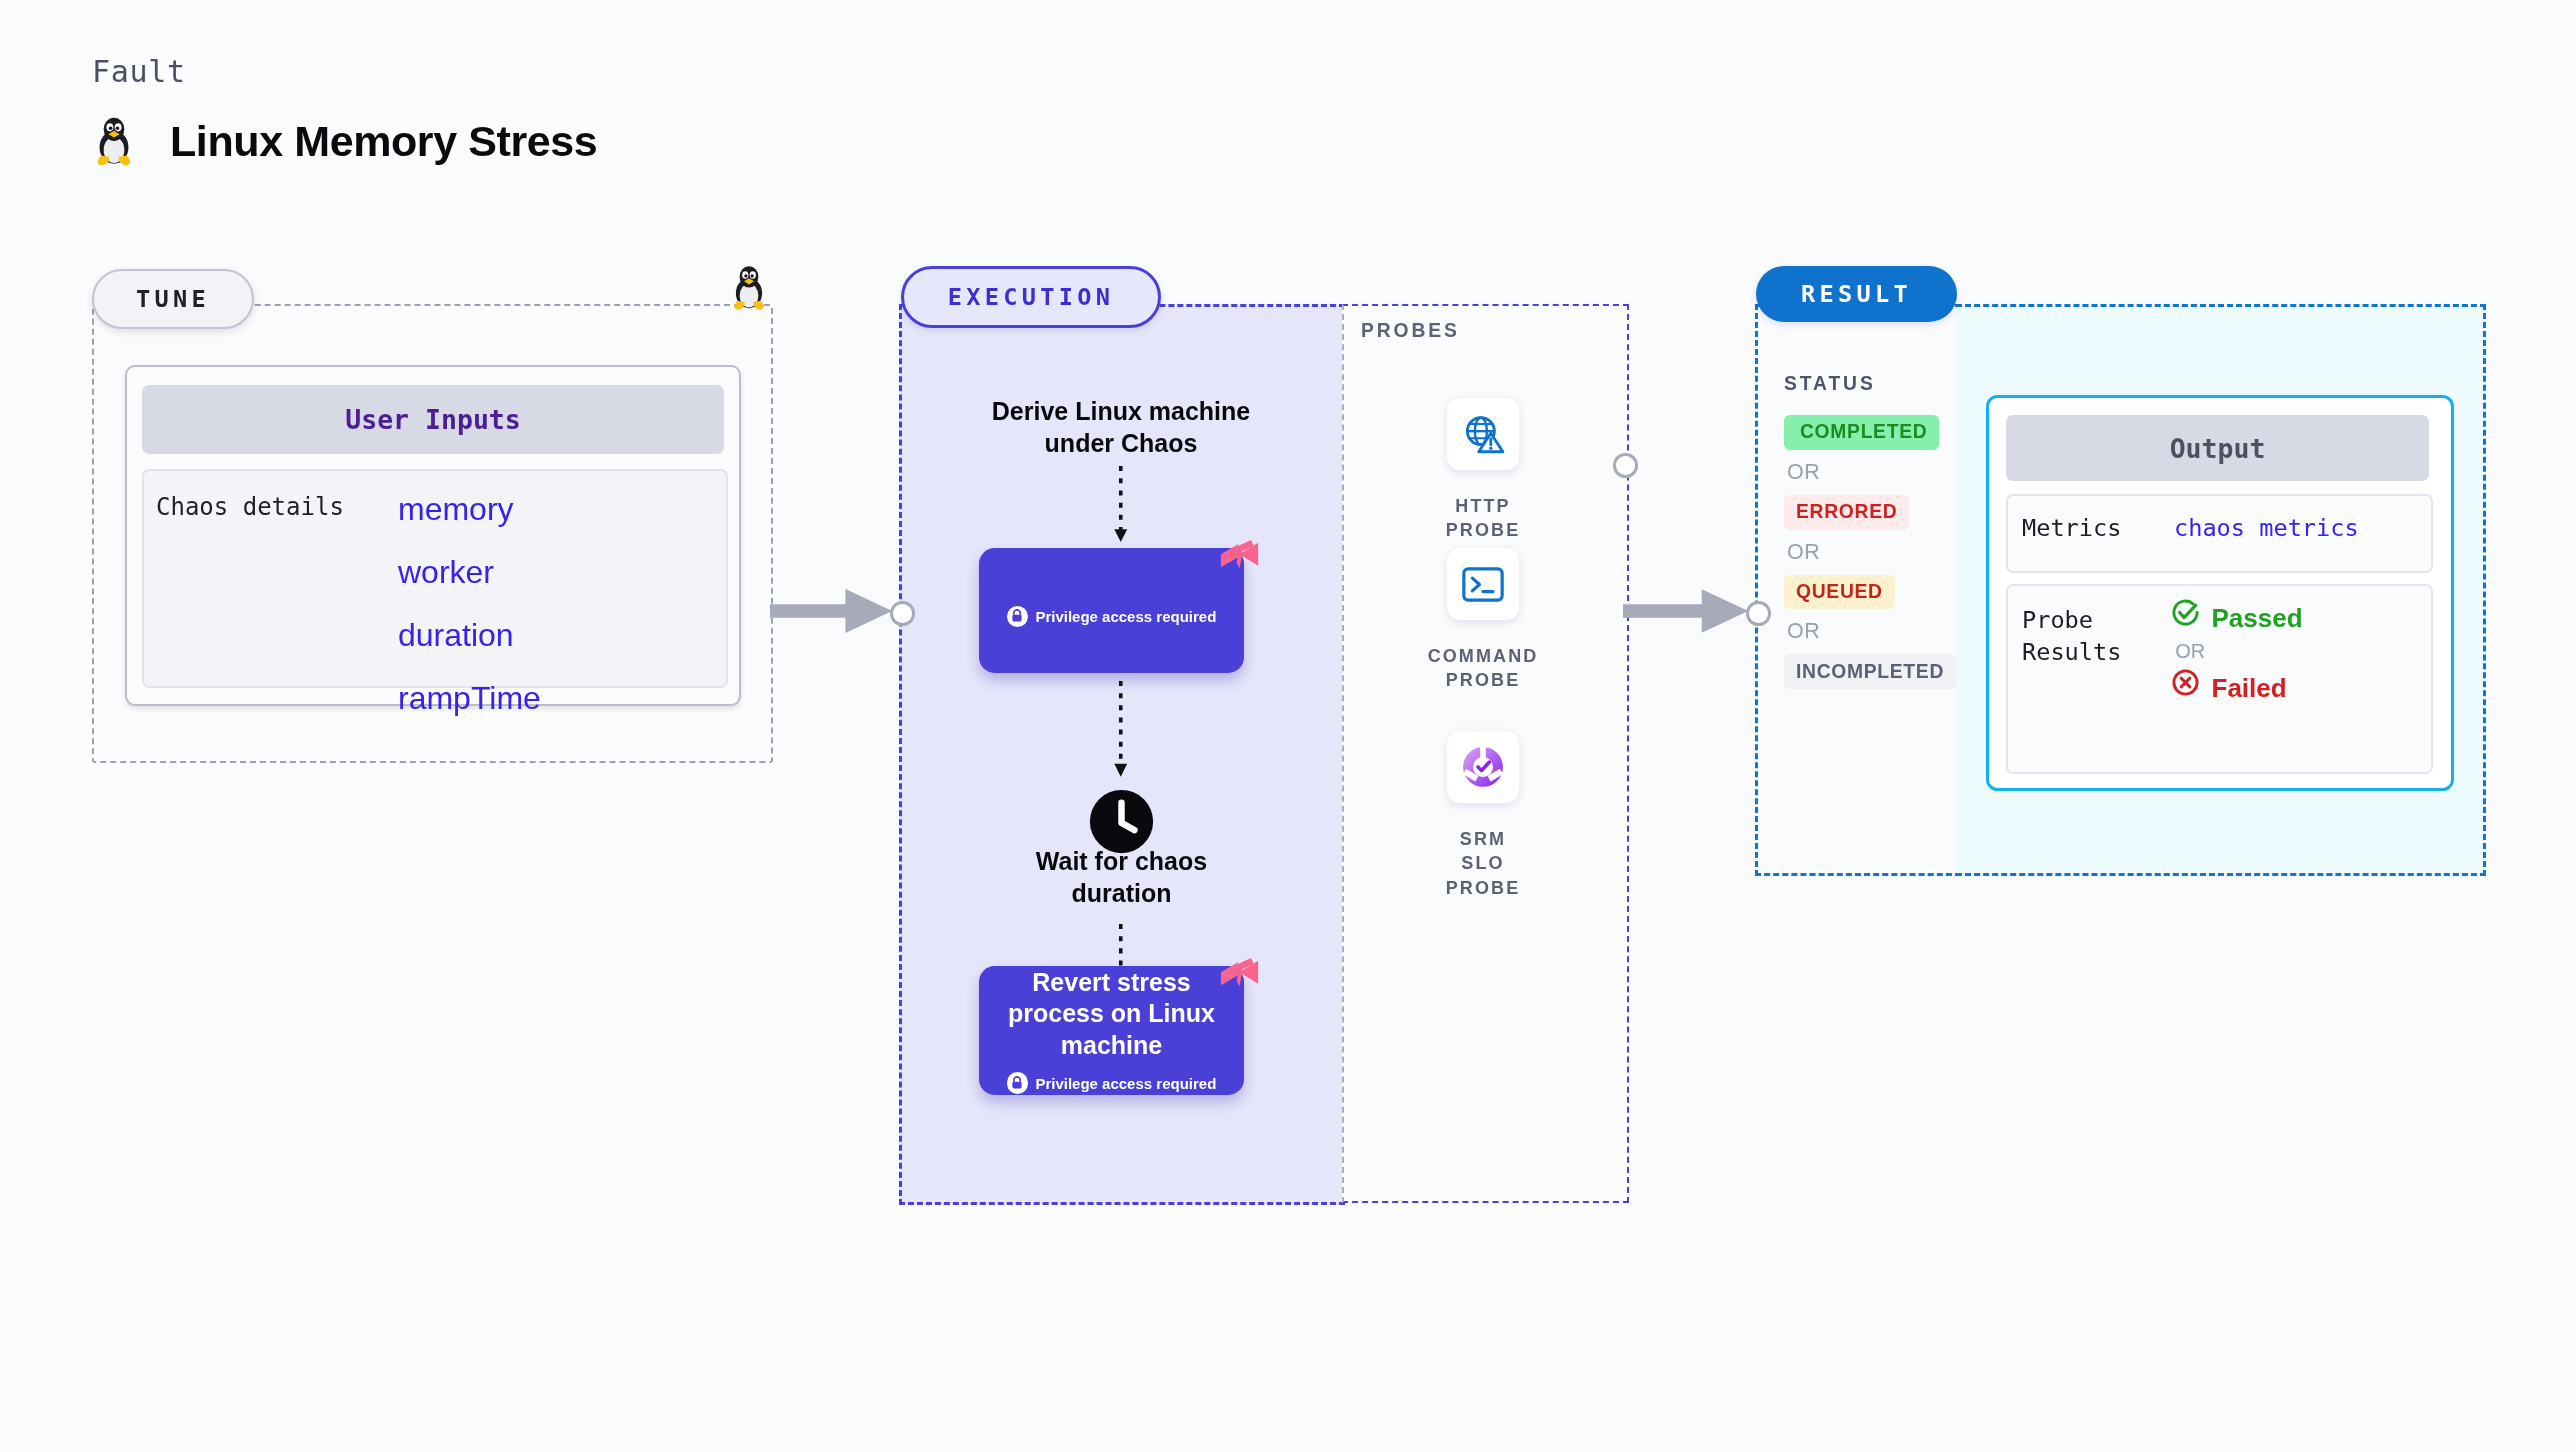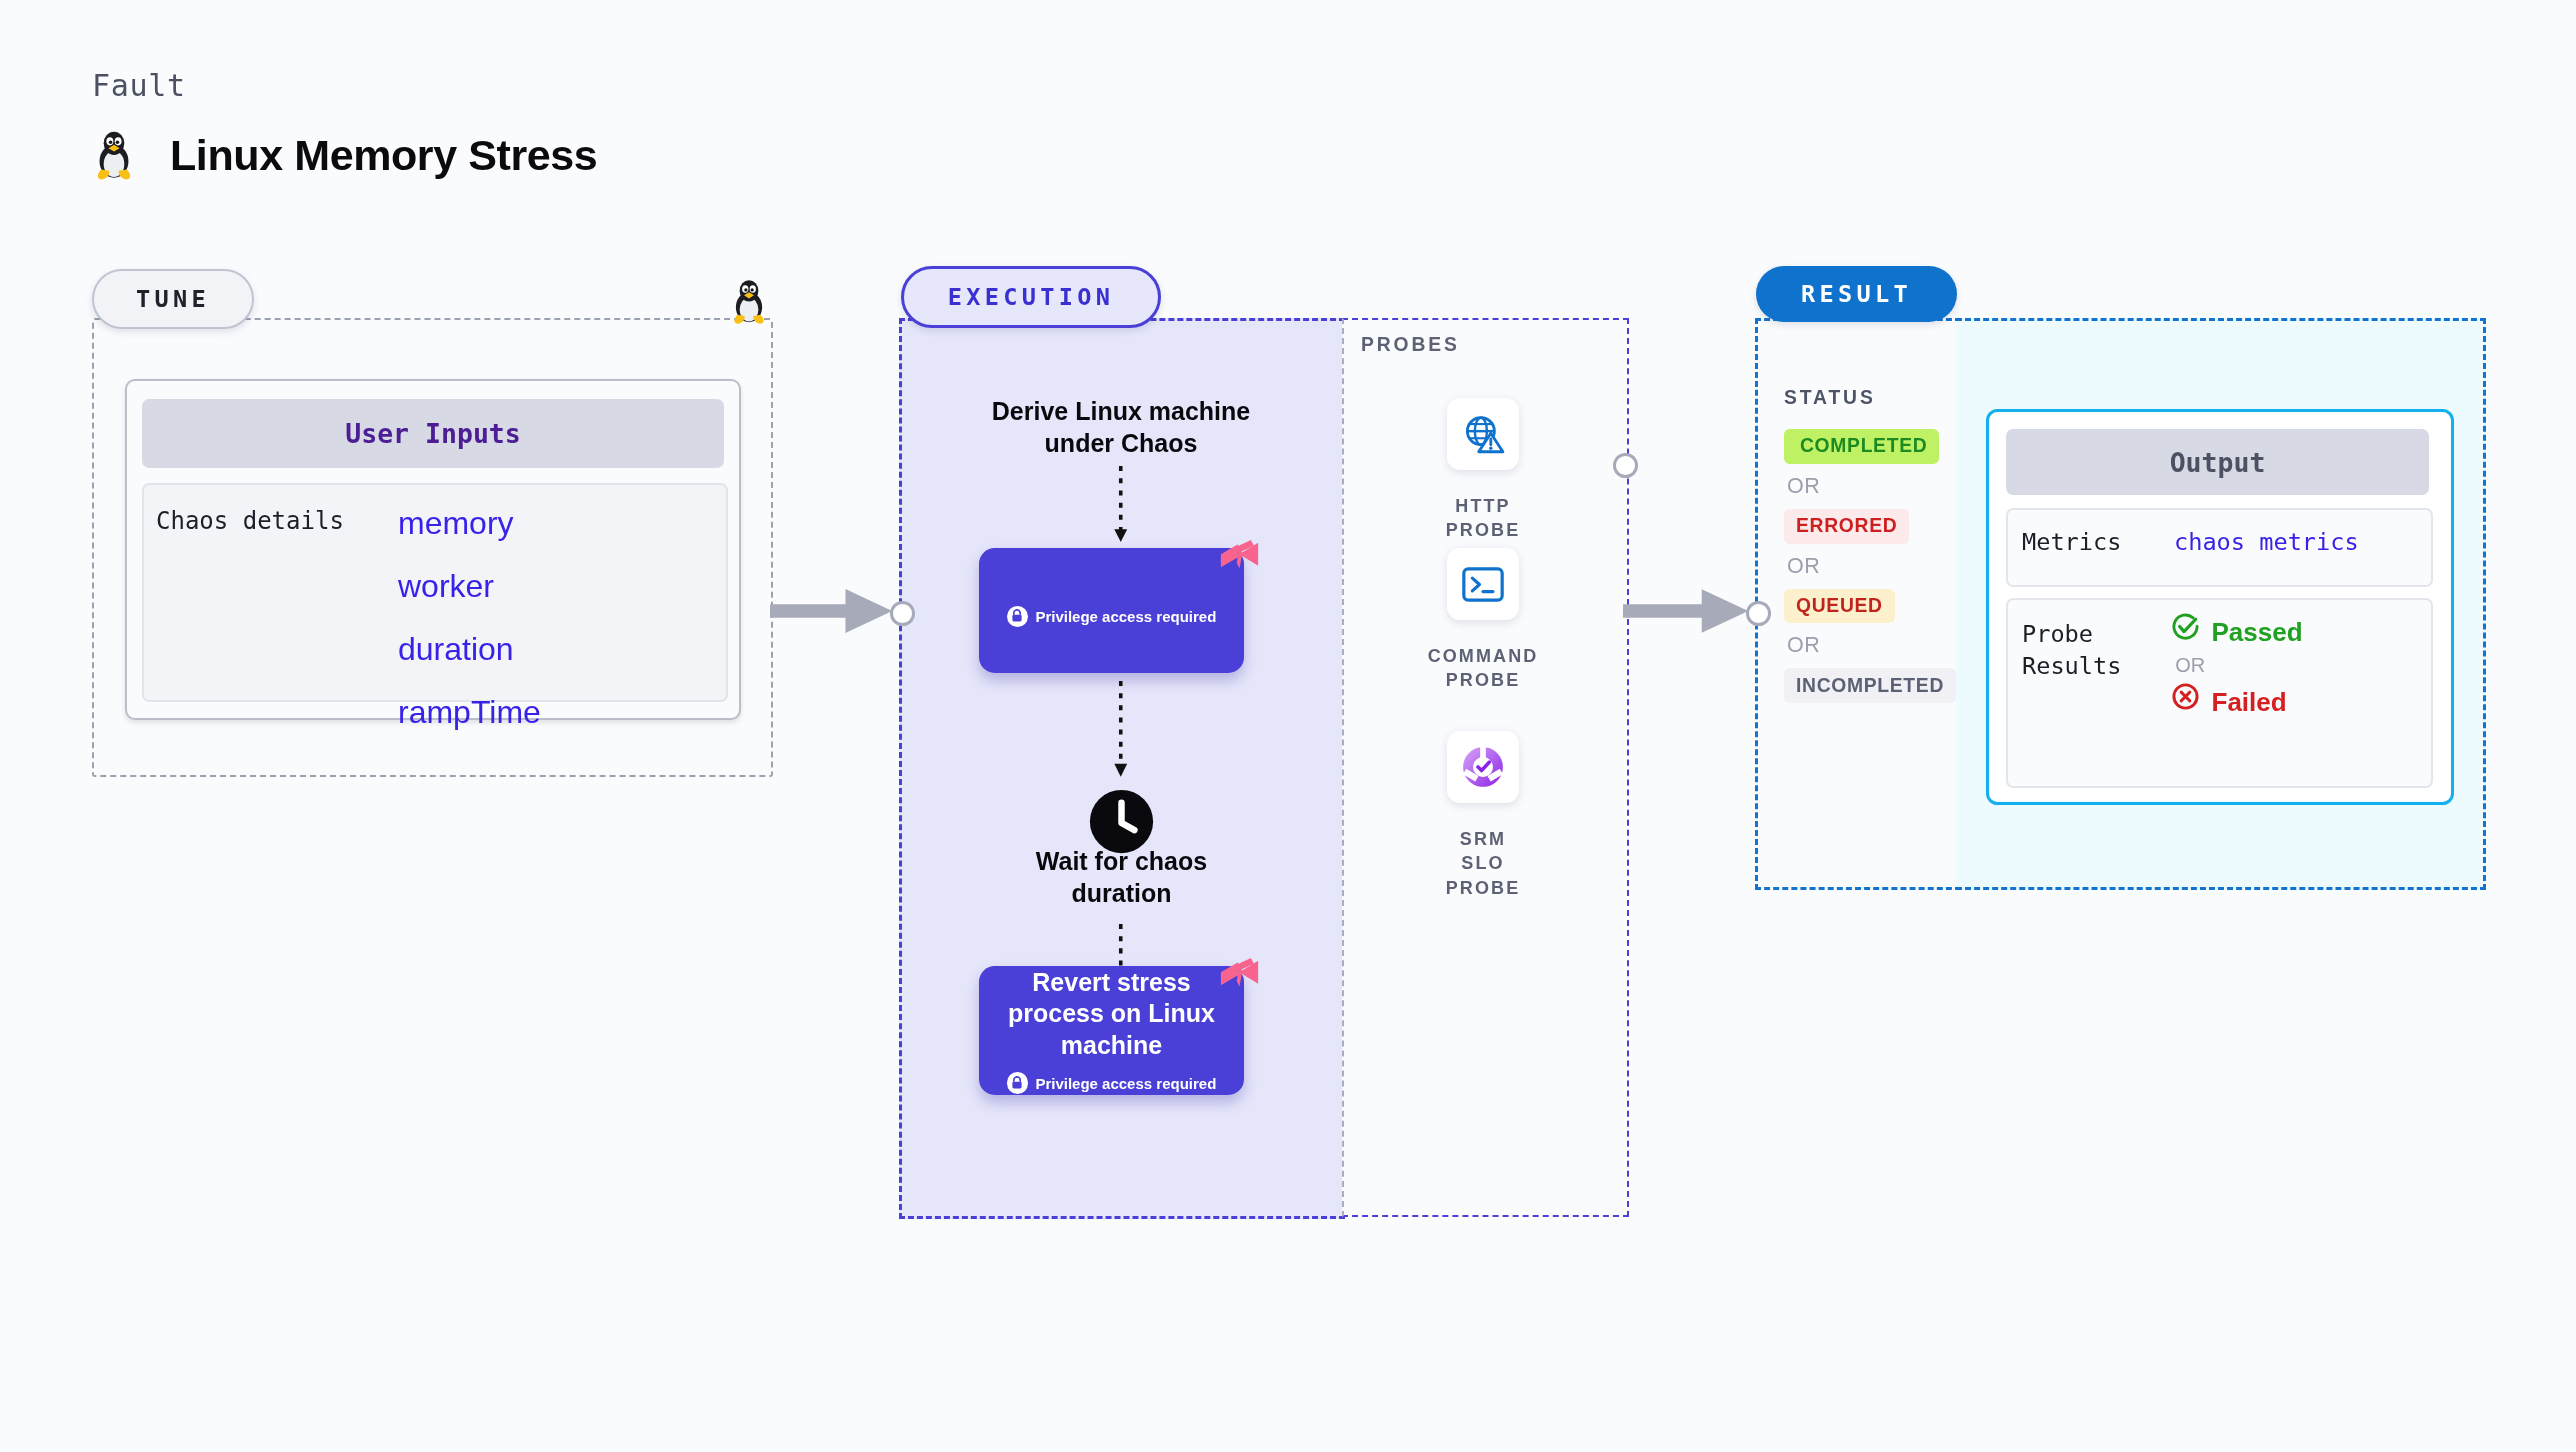--- a/index.html
+++ b/index.html
@@ -3,21 +3,21 @@
 <meta charset="utf-8">
 <style>
   html,body{margin:0;padding:0;}
   body{
     width:2576px;height:1452px;
     background:#fafbfd;
     font-family:"Liberation Sans", sans-serif;
     position:relative;
     overflow:hidden;
   }
-  .abs{position:absolute;margin-top:14px;}
+  .abs{position:absolute;}
 
   
   #fault-label{
     left:92px;top:54px;
     font-family:"DejaVu Sans Mono", monospace;
     font-size:30px;color:#4b5162;letter-spacing:0.7px;
   }
   #fault-title-row{left:92px;top:115px;display:flex;align-items:center;gap:34px;}
   #fault-title{
     font-size:43px;font-weight:bold;color:#0b0b0f;letter-spacing:-0.4px;
@@ -394,21 +394,21 @@
   </svg>
 </div>
 <div class="node-dot" style="left:1746px;top:601px;"></div>
 
 <div class="abs" id="result-status-box"></div>
 <div class="abs" id="result-output-box"></div>
 <div class="pill" id="result-pill">RESULT</div>
 
 <div class="abs" id="status-label">STATUS</div>
 <div class="abs" id="status-list">
-  <span class="status-badge" style="background:#bef264;color:#1d8a22;padding-left:16px;">COMPLETED</span>
+  <span class="status-badge" style="background:#86efac;color:#1d8a22;padding-left:16px;">COMPLETED</span>
   <span class="or-text">OR</span>
   <span class="status-badge" style="background:#fdeaea;color:#cd2020;">ERRORED</span>
   <span class="or-text">OR</span>
   <span class="status-badge" style="background:#fcf1cc;color:#c1231d;">QUEUED</span>
   <span class="or-text">OR</span>
   <span class="status-badge" style="background:#f0f0f5;color:#5a6174;">INCOMPLETED</span>
 </div>
 
 <div class="abs" id="output-card"></div>
 <div class="abs" id="output-head">Output</div>

